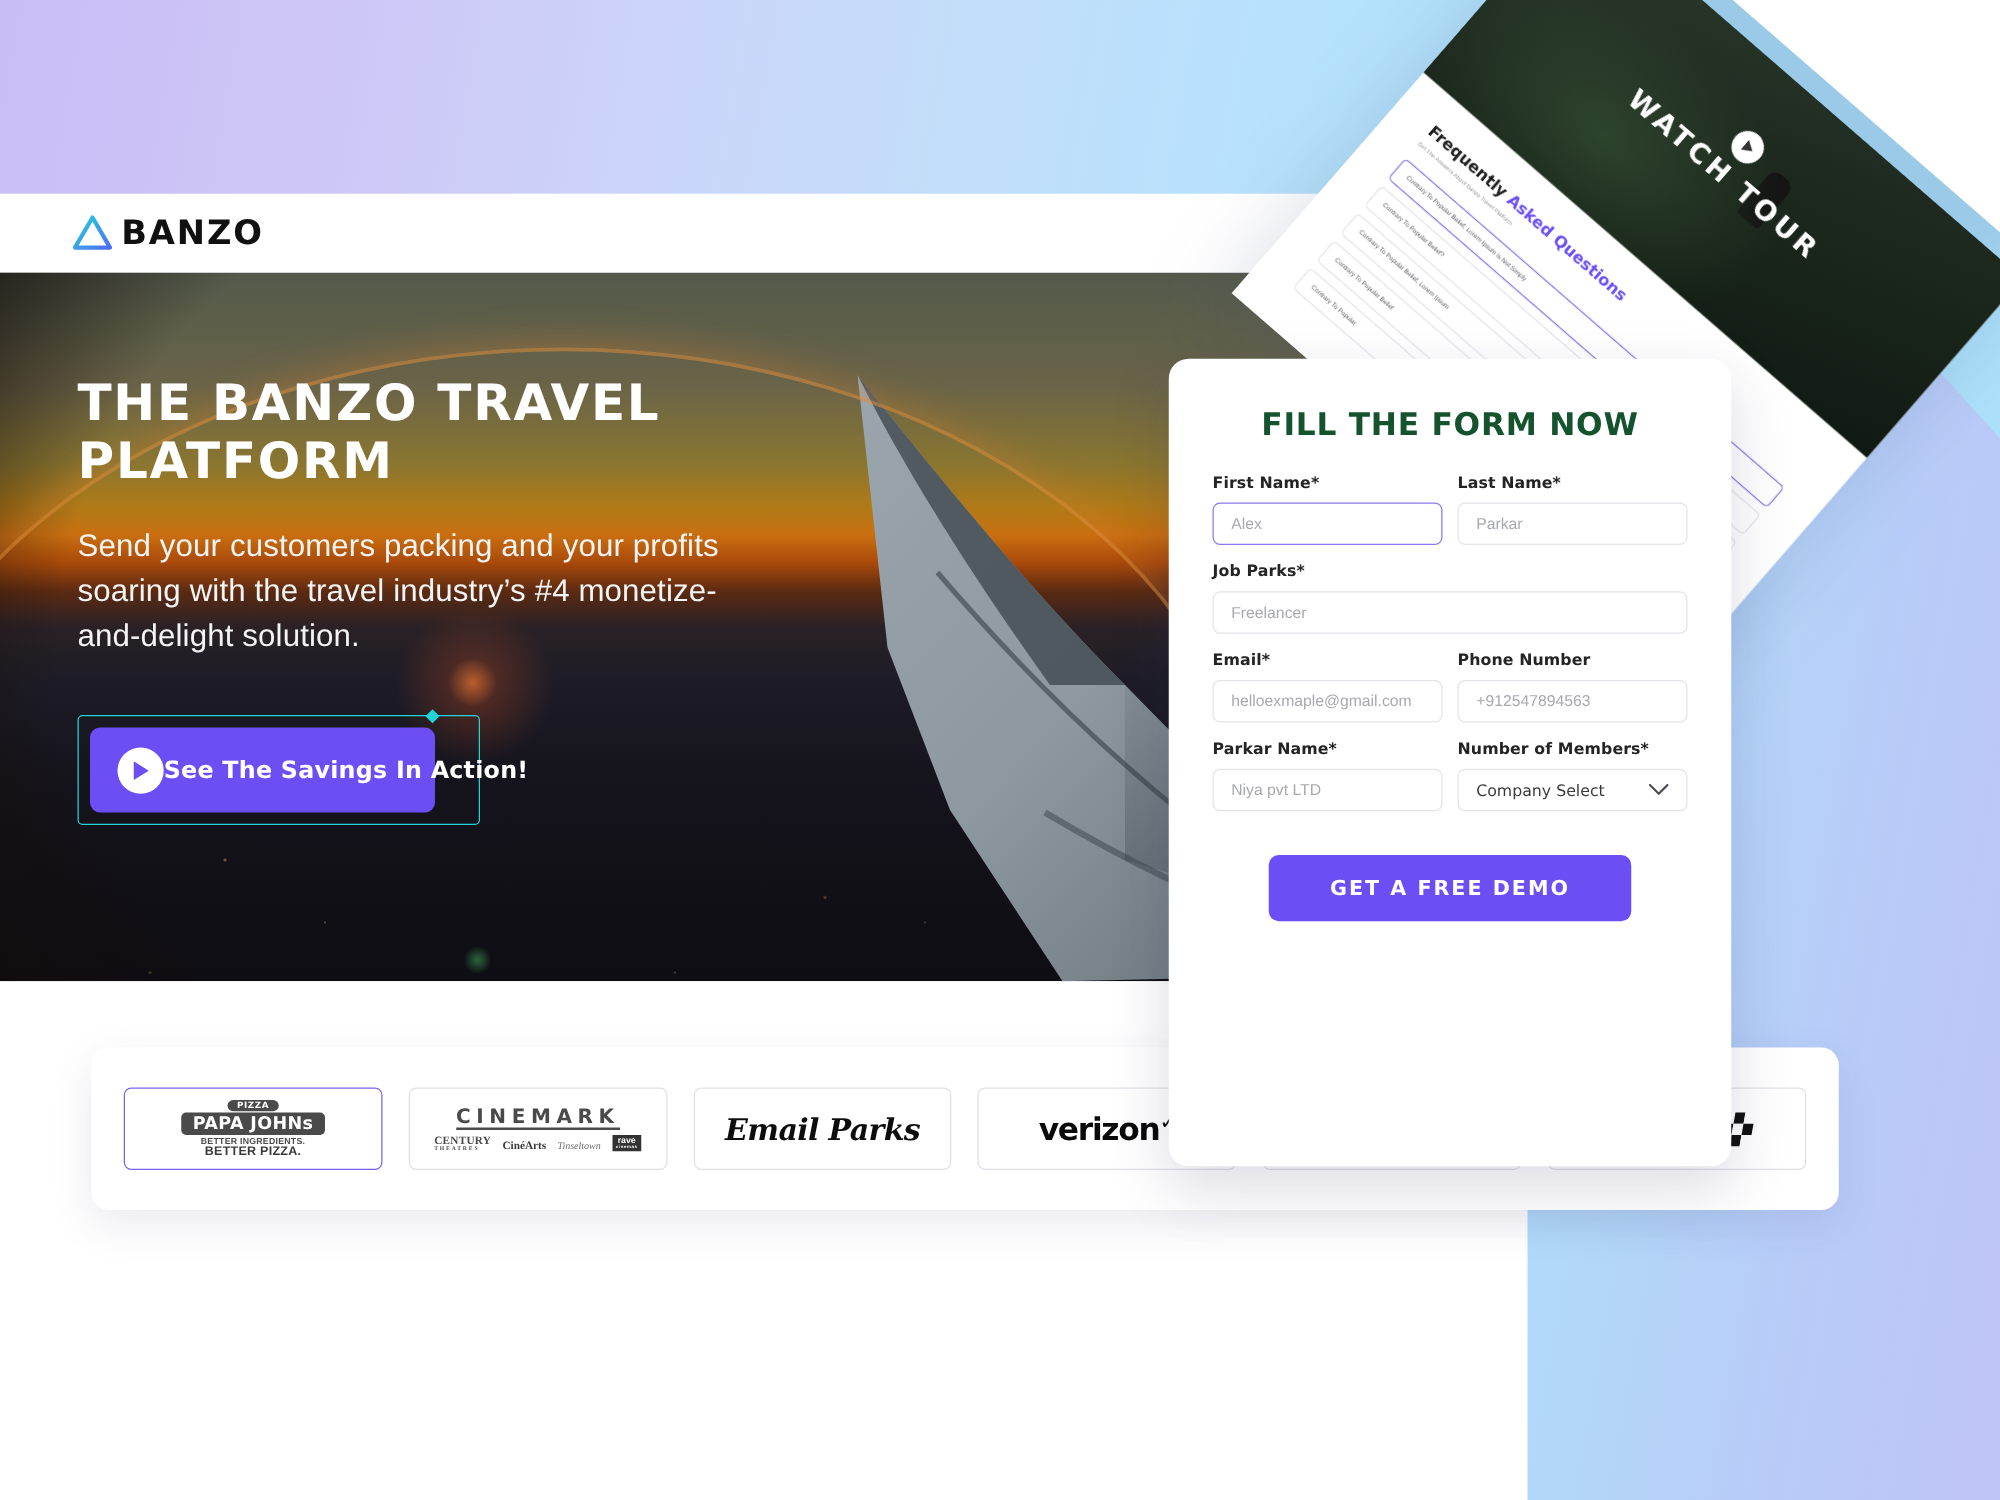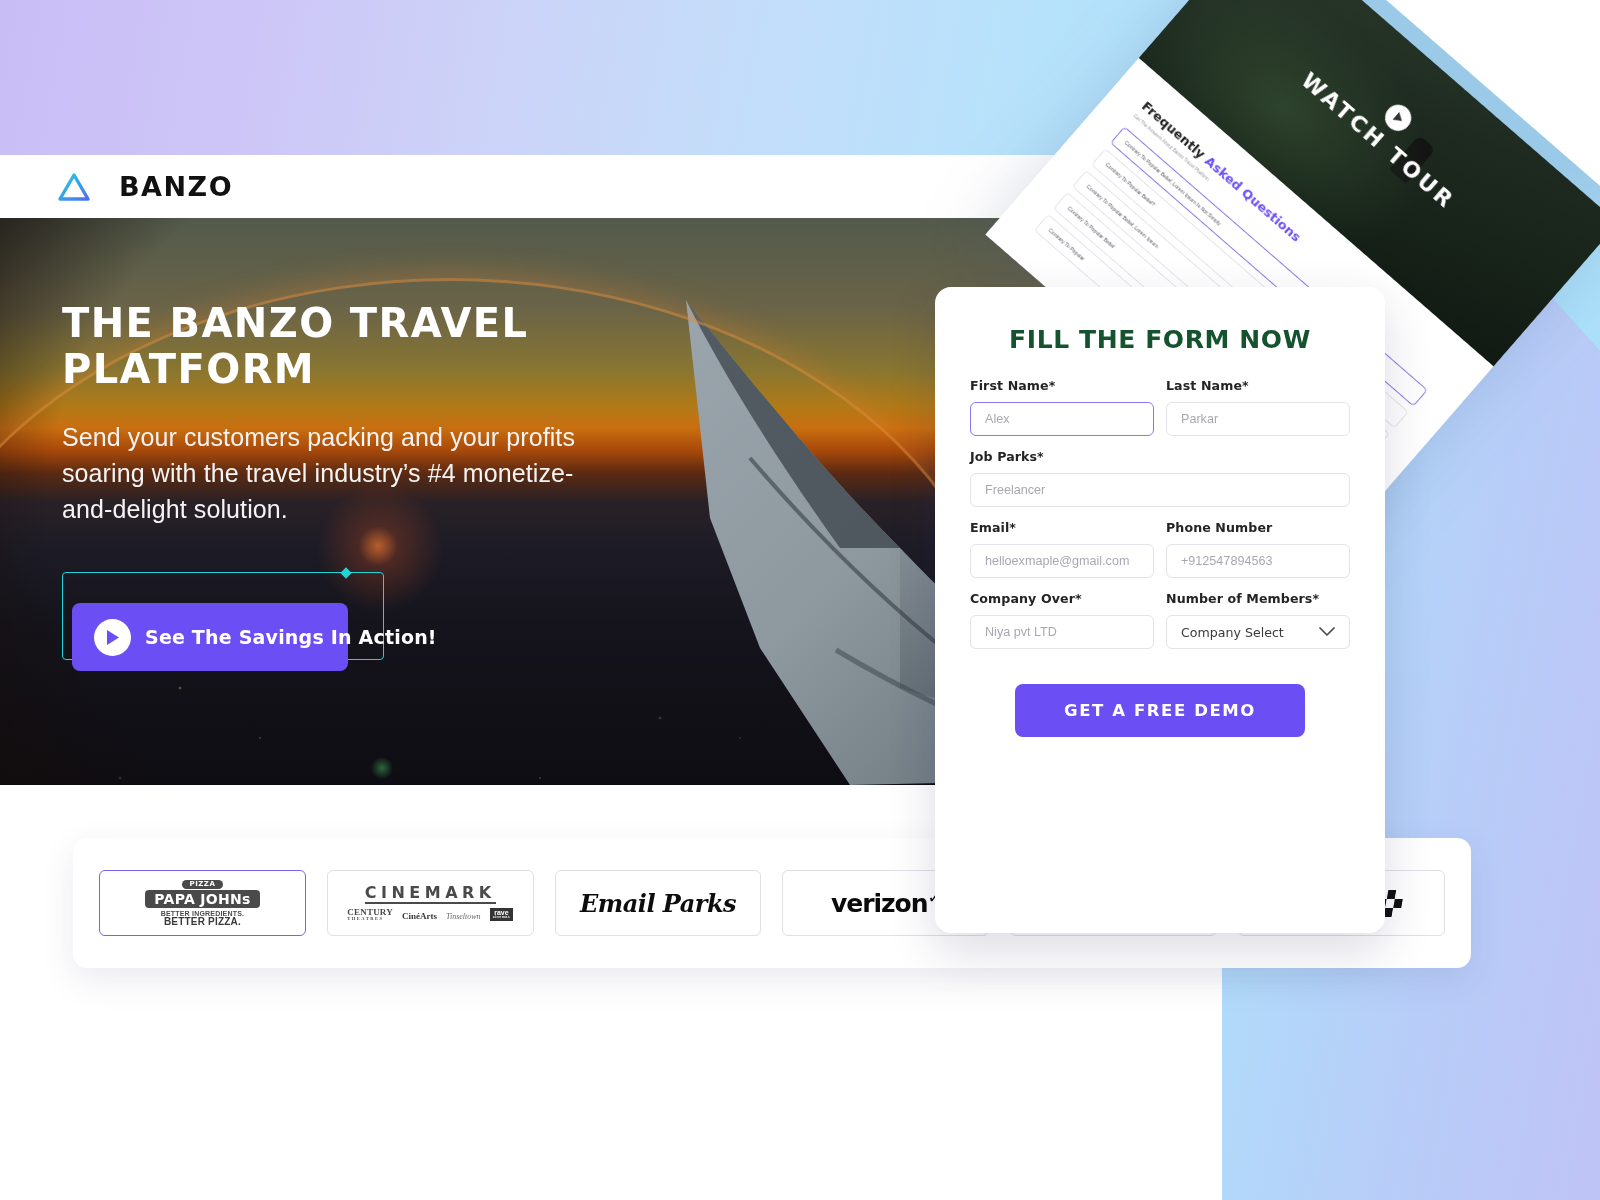--- a/index.html
+++ b/index.html
@@ -47,21 +47,21 @@
   }
 
   
   #header {
     height: 63px;
     display: flex;
     align-items: center;
     padding-left: 57px;
     background: #fff;
   }
-  .logo-wrap { display: flex; align-items: center; gap: 28px; }
+  .logo-wrap { display: flex; gap: 6px; }
   .logo-mark { width: 34px; height: 30px; display: block; }
   .logo-text {
     font-size: 27px;
     font-weight: 800;
     letter-spacing: 1.5px;
     color: #111;
     font-family: "DejaVu Sans", sans-serif;
   }
 
   
@@ -168,24 +168,23 @@
   }
   #cta-button {
     position: absolute;
     left: 10px; top: 10px;
     width: 276px; height: 68px;
     background: #6c4ef5;
     border: none;
     border-radius: 8px;
     display: flex;
     align-items: center;
-    gap: 14px;
+    gap: 0;
     padding-left: 22px;
     cursor: pointer;
-    margin-top: 21px;
   }
   #cta-play {
     width: 37px; height: 37px;
     border-radius: 50%;
     background: #fff;
     display: flex; align-items: center; justify-content: center;
     flex: 0 0 auto;
   }
   #cta-play svg { display: block; }
   #cta-label {
@@ -569,21 +568,21 @@
           <input class="finput" placeholder="helloexmaple@gmail.com" style="">
         </div>
         <div class="fgroup">
           <label class="flabel">Phone Number</label>
           <input class="finput" placeholder="+912547894563" style="">
         </div>
       </div>
 
       <div class="frow">
         <div class="fgroup">
-          <label class="flabel">Company Over*</label>
+          <label class="flabel">Parkar Name*</label>
           <input class="finput" placeholder="Niya pvt LTD" style="">
         </div>
         <div class="fgroup">
           <label class="flabel">Number of Members*</label>
           <div class="fselect">
             <span>Company Select</span>
             <svg width="16" height="10" viewBox="0 0 16 10">
               <polyline points="1,1 8,8 15,1" fill="none" stroke="#4a4a52" stroke-width="1.7" stroke-linecap="round" stroke-linejoin="round"></polyline>
             </svg>
           </div>

